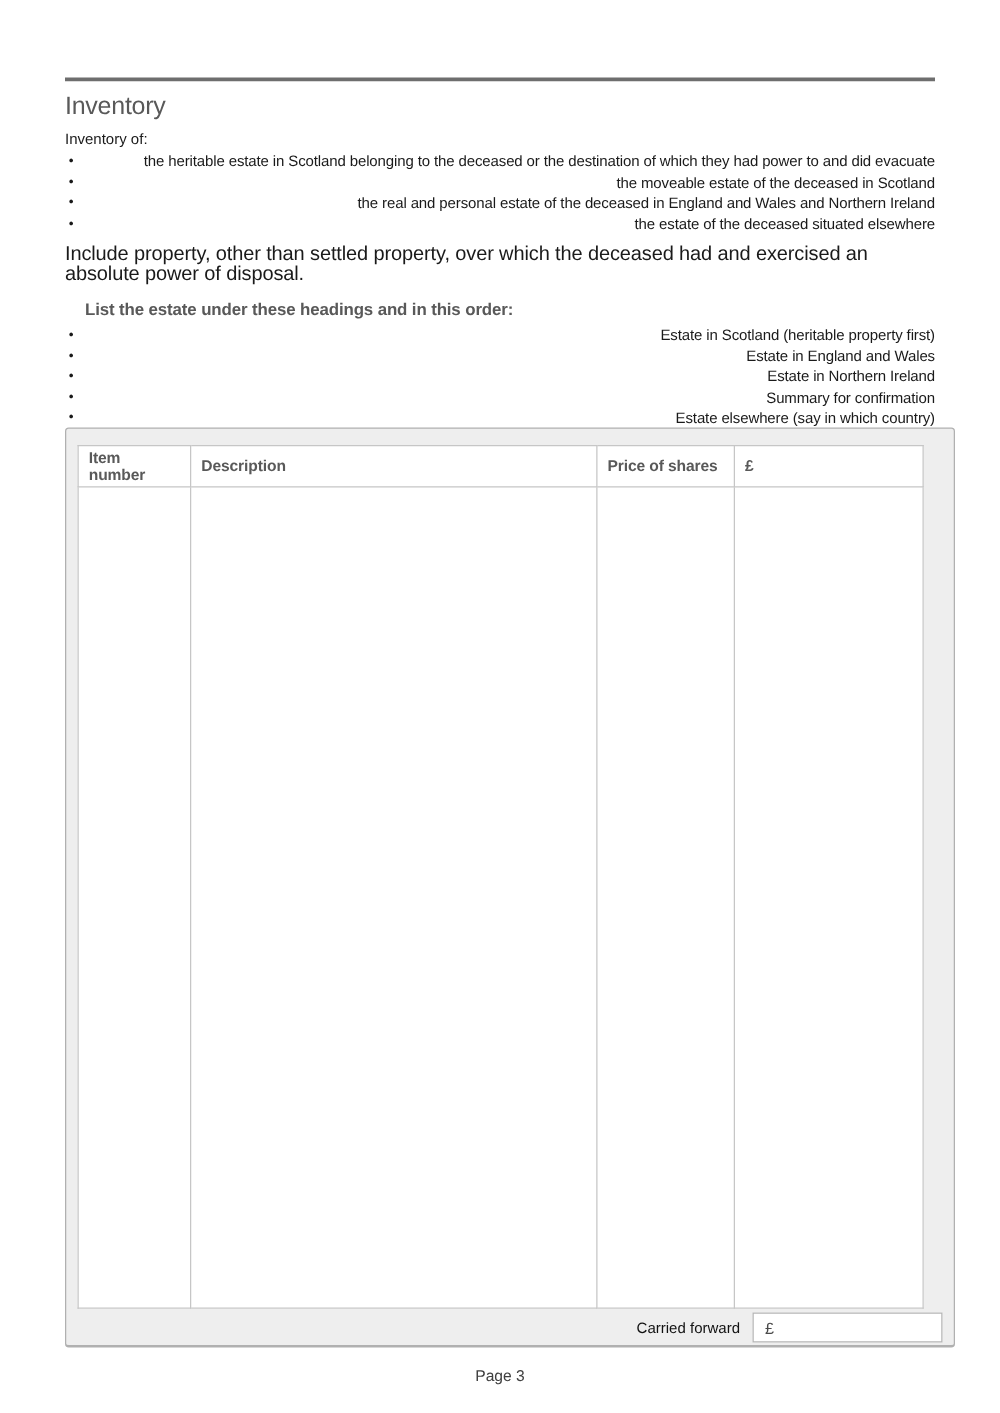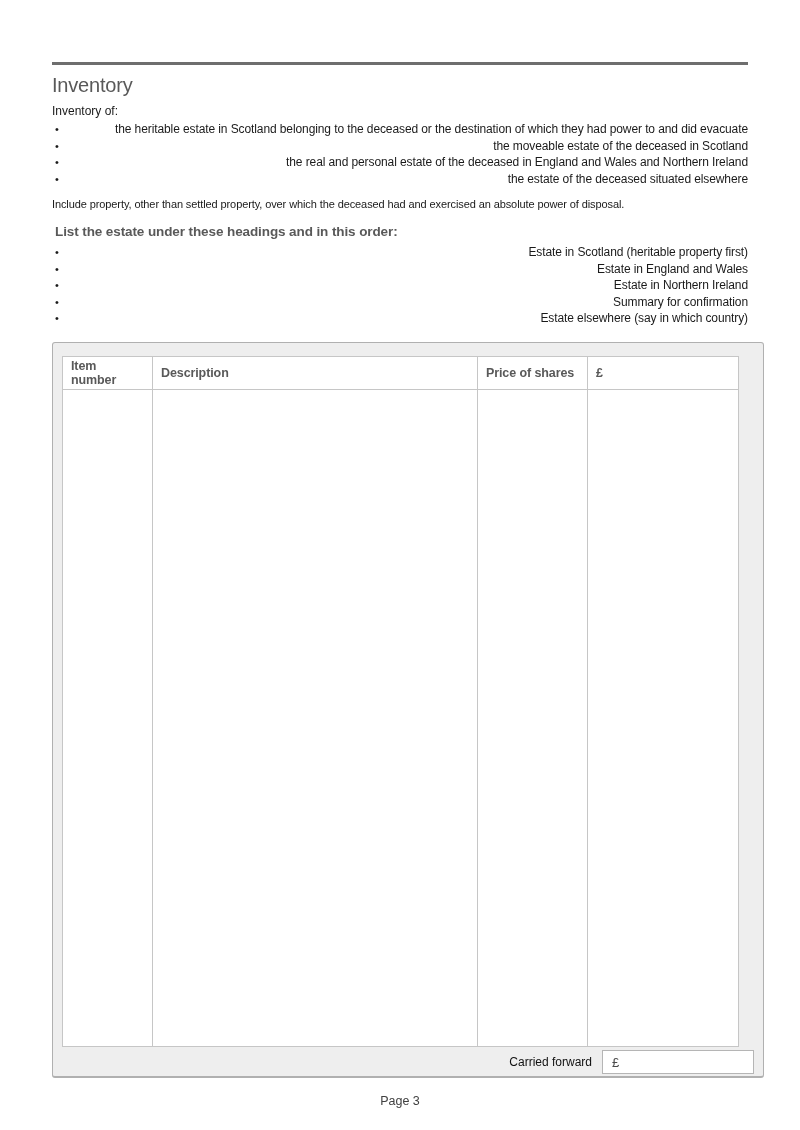--- a/index.html
+++ b/index.html
@@ -33,24 +33,24 @@
   ul.bullets { margin: 0; padding: 0; list-style: none; }
   ul.bullets li {
     position: relative; padding-left: 13px;
     font-size: 12px; line-height: 16.5px; letter-spacing: -0.1px; text-align: right;
   }
   ul.bullets li::before {
     content: "\2022"; position: absolute; left: 3px; top: 0;
     font-size: 11px; color: var(--body-text);
   }
 
-  .note { margin: 9px 0 0; font-size: 11px; line-height: 16px; letter-spacing: -0.1px; }
+  .note { margin: 9px 0 0; font-size: 16px; line-height: 16px; letter-spacing: -0.1px; }
 
   .order-title {
-    margin: 12px 3px 5px; font-size: 13.5px; font-weight: bold;
+    margin: 12px 16px 5px; font-size: 13.5px; font-weight: bold;
     color: var(--heading); letter-spacing: -0.1px;
   }
 
   .inventory-panel {
     position: absolute; left: 52px; top: 342px; width: 712px; height: 736px;
     background: var(--box-bg);
     border: 1px solid var(--box-border);
     border-bottom-width: 2px;
     border-radius: 3px;
     padding: 13px 9px 0 9px;

